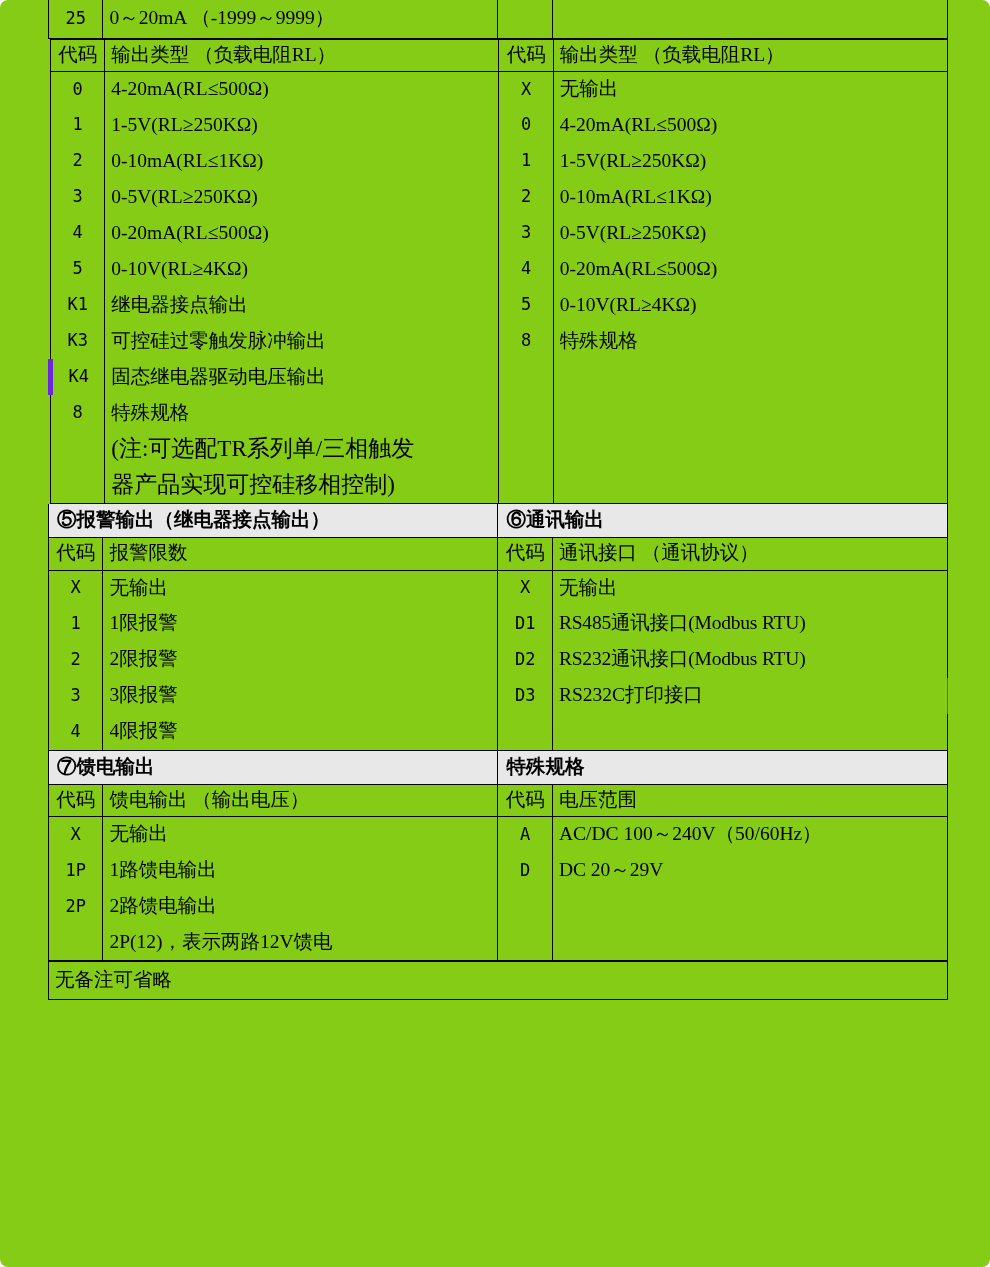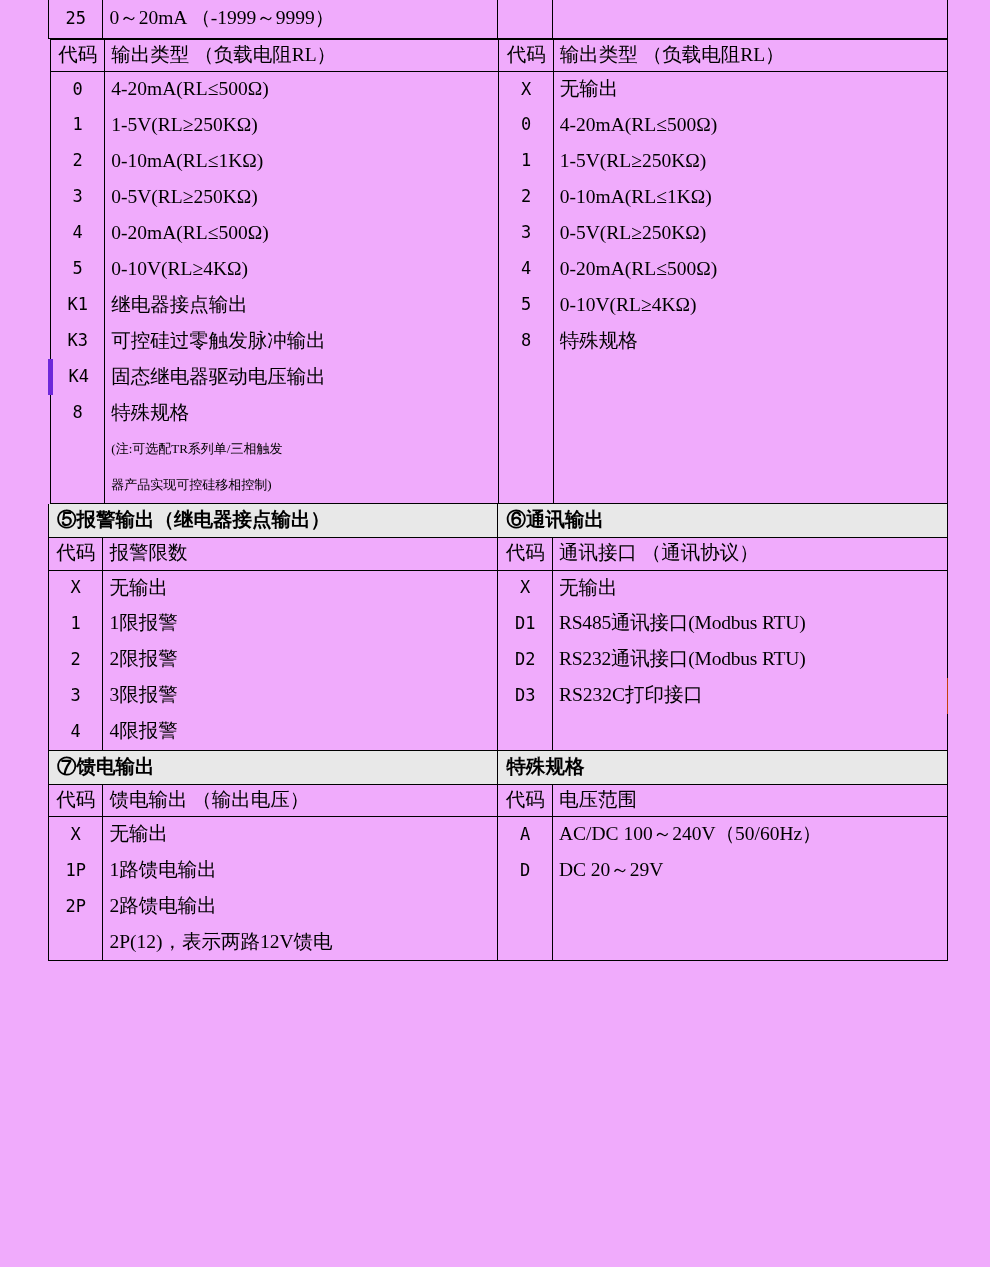--- a/index.html
+++ b/index.html
@@ -8,23 +8,24 @@
     background: #ffffff;
   }
   body {
     font-family: "Liberation Serif", "DejaVu Serif", serif;
     color: #000000;
   }
   #page {
     width: 990px;
     height: 1267px;
     position: relative;
-    background: #f0abfc;
+    background: #84cc16;
     box-sizing: border-box;
     padding: 0 42px 8px 48px;
+    border-radius: 8px;
   }
   table.spec {
     border-collapse: collapse;
     width: 900px;
     table-layout: fixed;
     margin: 0;
   }
   table.spec td {
     border: 1px solid #000000;
     padding: 0;
@@ -64,21 +65,21 @@
     font-family: "DejaVu Sans Mono", "Liberation Mono", monospace;
     font-size: 17px;
   }
   .rowline {
     height: 38px;
   }
   .rowline-sm {
     height: 36px;
   }
   .note {
-    font-size: 13px;
+    font-size: 23px;
     line-height: 1.3;
     padding: 2px 6px;
     white-space: nowrap;
   }
   .nospace { letter-spacing: -0.2px; }
 </style>
 </head>
 <body>
 
 <div id="page">
@@ -495,16 +496,21 @@
     </table>
 
   <table class="spec">
     <colgroup>
         <col class="c-code">
         <col class="c-desc">
         <col class="c-code">
         <col class="c-desc">
       </colgroup>
     <tbody>
+    <tr class="rowline">
+      <td colspan="4">
+            <div class="cell">无备注可省略</div>
+          </td>
+    </tr>
   </tbody>
     </table>
 
 </div>
 
 </body></html>

